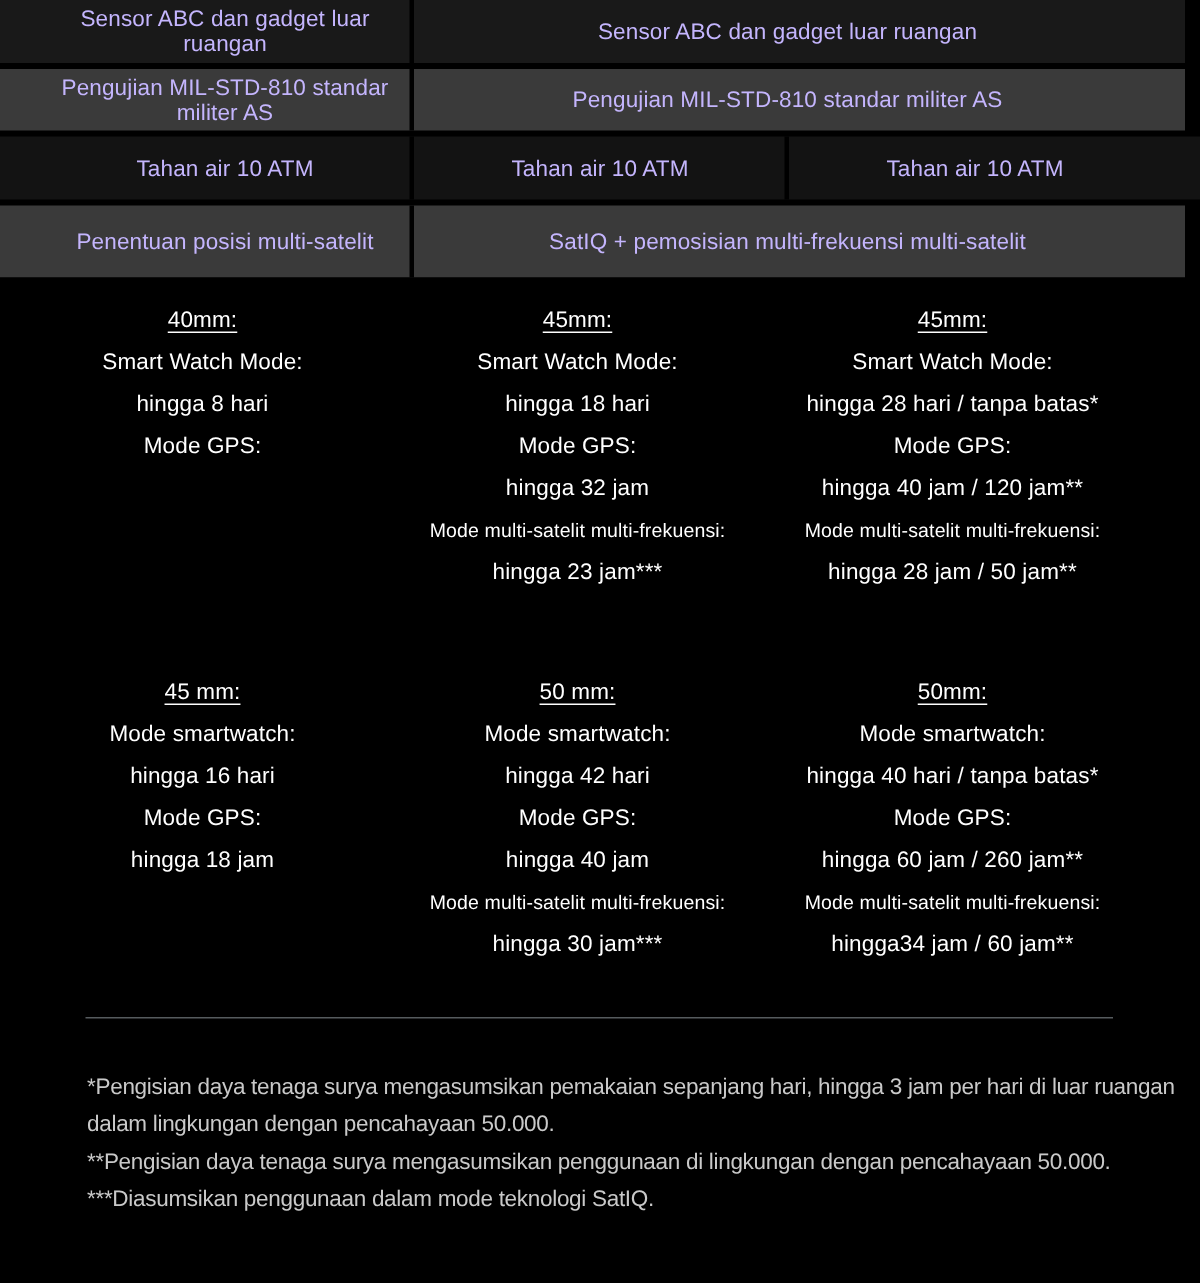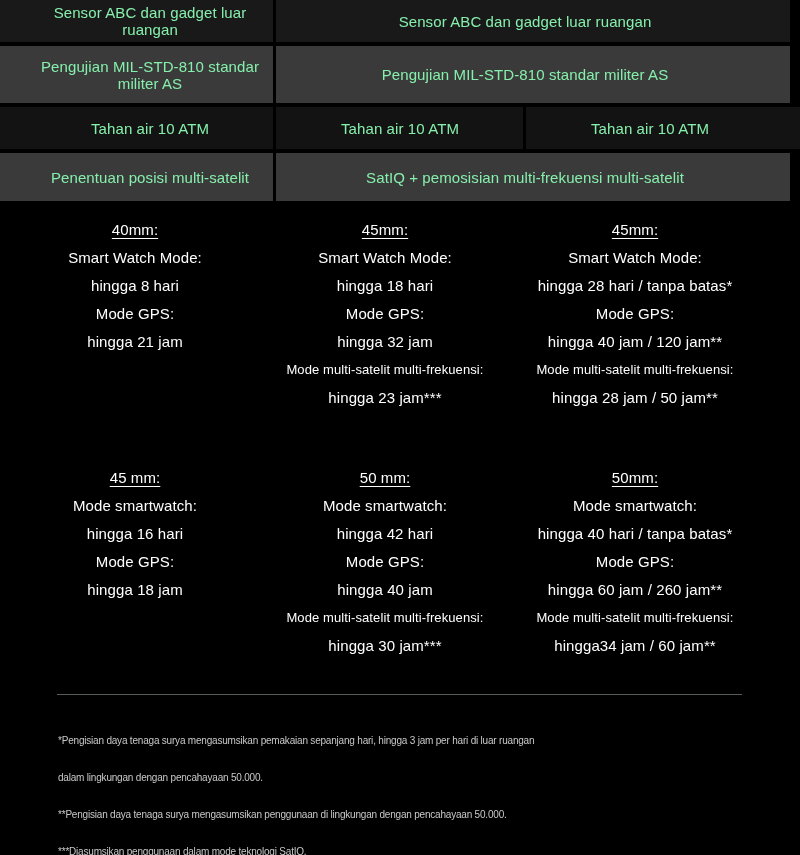--- a/index.html
+++ b/index.html
@@ -3,47 +3,47 @@
 <meta charset="utf-8">
 <style>
   html,body{margin:0;padding:0;background:#000;}
   .page{
     position:relative;width:800px;height:855px;background:#000;overflow:hidden;
     font-family:"Liberation Sans",sans-serif;-webkit-font-smoothing:antialiased;
   }
   
   .band{position:relative;width:790px;margin:0 10px 4px 0;}
   .band.dark1{background:#191919;height:42px;}
-  .band.gray{background:#3a3a3a;height:57px;}
+  .band.gray{background:#3a3a3a;height:41px;}
   .band.dark2{background:#131313;height:42px;padding-left:24px;}
   .band.gray2{background:#3a3a3a;height:48px;margin-bottom:0;}
   .fcell{
     position:absolute;top:0;bottom:0;display:flex;align-items:center;justify-content:center;
-    color:#86efac;font-size:15px;letter-spacing:.1px;text-align:center;
+    color:#c4b5fd;font-size:15px;letter-spacing:.1px;text-align:center;
   }
   .fcell.c-left{left:0;width:275px;padding-left:25px;box-sizing:border-box;}
   .fcell.c-merged{left:275px;width:500px;}
   .fcell.c-mid{left:275px;width:250px;}
   .fcell.c-right{left:525px;width:250px;}
   .vsep{position:absolute;top:0;bottom:0;width:3px;background:#000;}
   .vsep.s1{left:273px;}
   .vsep.s2{left:523px;}
   
   .battery{position:relative;width:800px;padding-top:14px;background:#000;}
   .b-row{display:flex;padding:0 10px;}
   .b-row.second{margin-top:52px;}
   .b-cell{width:250px;text-align:center;color:#fff;}
   .b-line{height:28px;display:flex;align-items:center;justify-content:center;
           font-size:15px;letter-spacing:.1px;white-space:nowrap;}
   .b-line.size{text-decoration:underline;text-underline-offset:3px;}
   .b-line.small{font-size:13px;}
   
   .divider{position:relative;margin:35px 0 0 57px;width:685px;height:1px;background:#565b5e;}
   .footnotes{margin:33px 0 0 58px;color:#c9c9c9;}
-  .fn-line{height:25px;display:flex;align-items:center;font-size:10px;letter-spacing:-.2px;margin-top:12px;}
+  .fn-line{height:25px;display:flex;align-items:center;font-size:15px;letter-spacing:-.2px;}
 </style>
 </head>
 <body>
 
 <div class="page">
 
   <div class="band dark1">
     <div class="fcell c-left">Sensor ABC dan gadget luar ruangan</div>
     <div class="fcell c-merged">Sensor ABC dan gadget luar ruangan</div>
     <div class="vsep s1"></div>
@@ -70,21 +70,20 @@
   </div>
 
   <div class="battery">
 
     <div class="b-row">
       <div class="b-cell">
         <div class="b-line size">40mm:</div>
         <div class="b-line">Smart Watch Mode:</div>
         <div class="b-line">hingga 8 hari</div>
         <div class="b-line">Mode GPS:</div>
-        <div class="b-line">hingga 21 jam</div>
       </div>
       <div class="b-cell">
         <div class="b-line size">45mm:</div>
         <div class="b-line">Smart Watch Mode:</div>
         <div class="b-line">hingga 18 hari</div>
         <div class="b-line">Mode GPS:</div>
         <div class="b-line">hingga 32 jam</div>
         <div class="b-line small">Mode multi-satelit multi-frekuensi:</div>
         <div class="b-line">hingga 23 jam***</div>
       </div>

